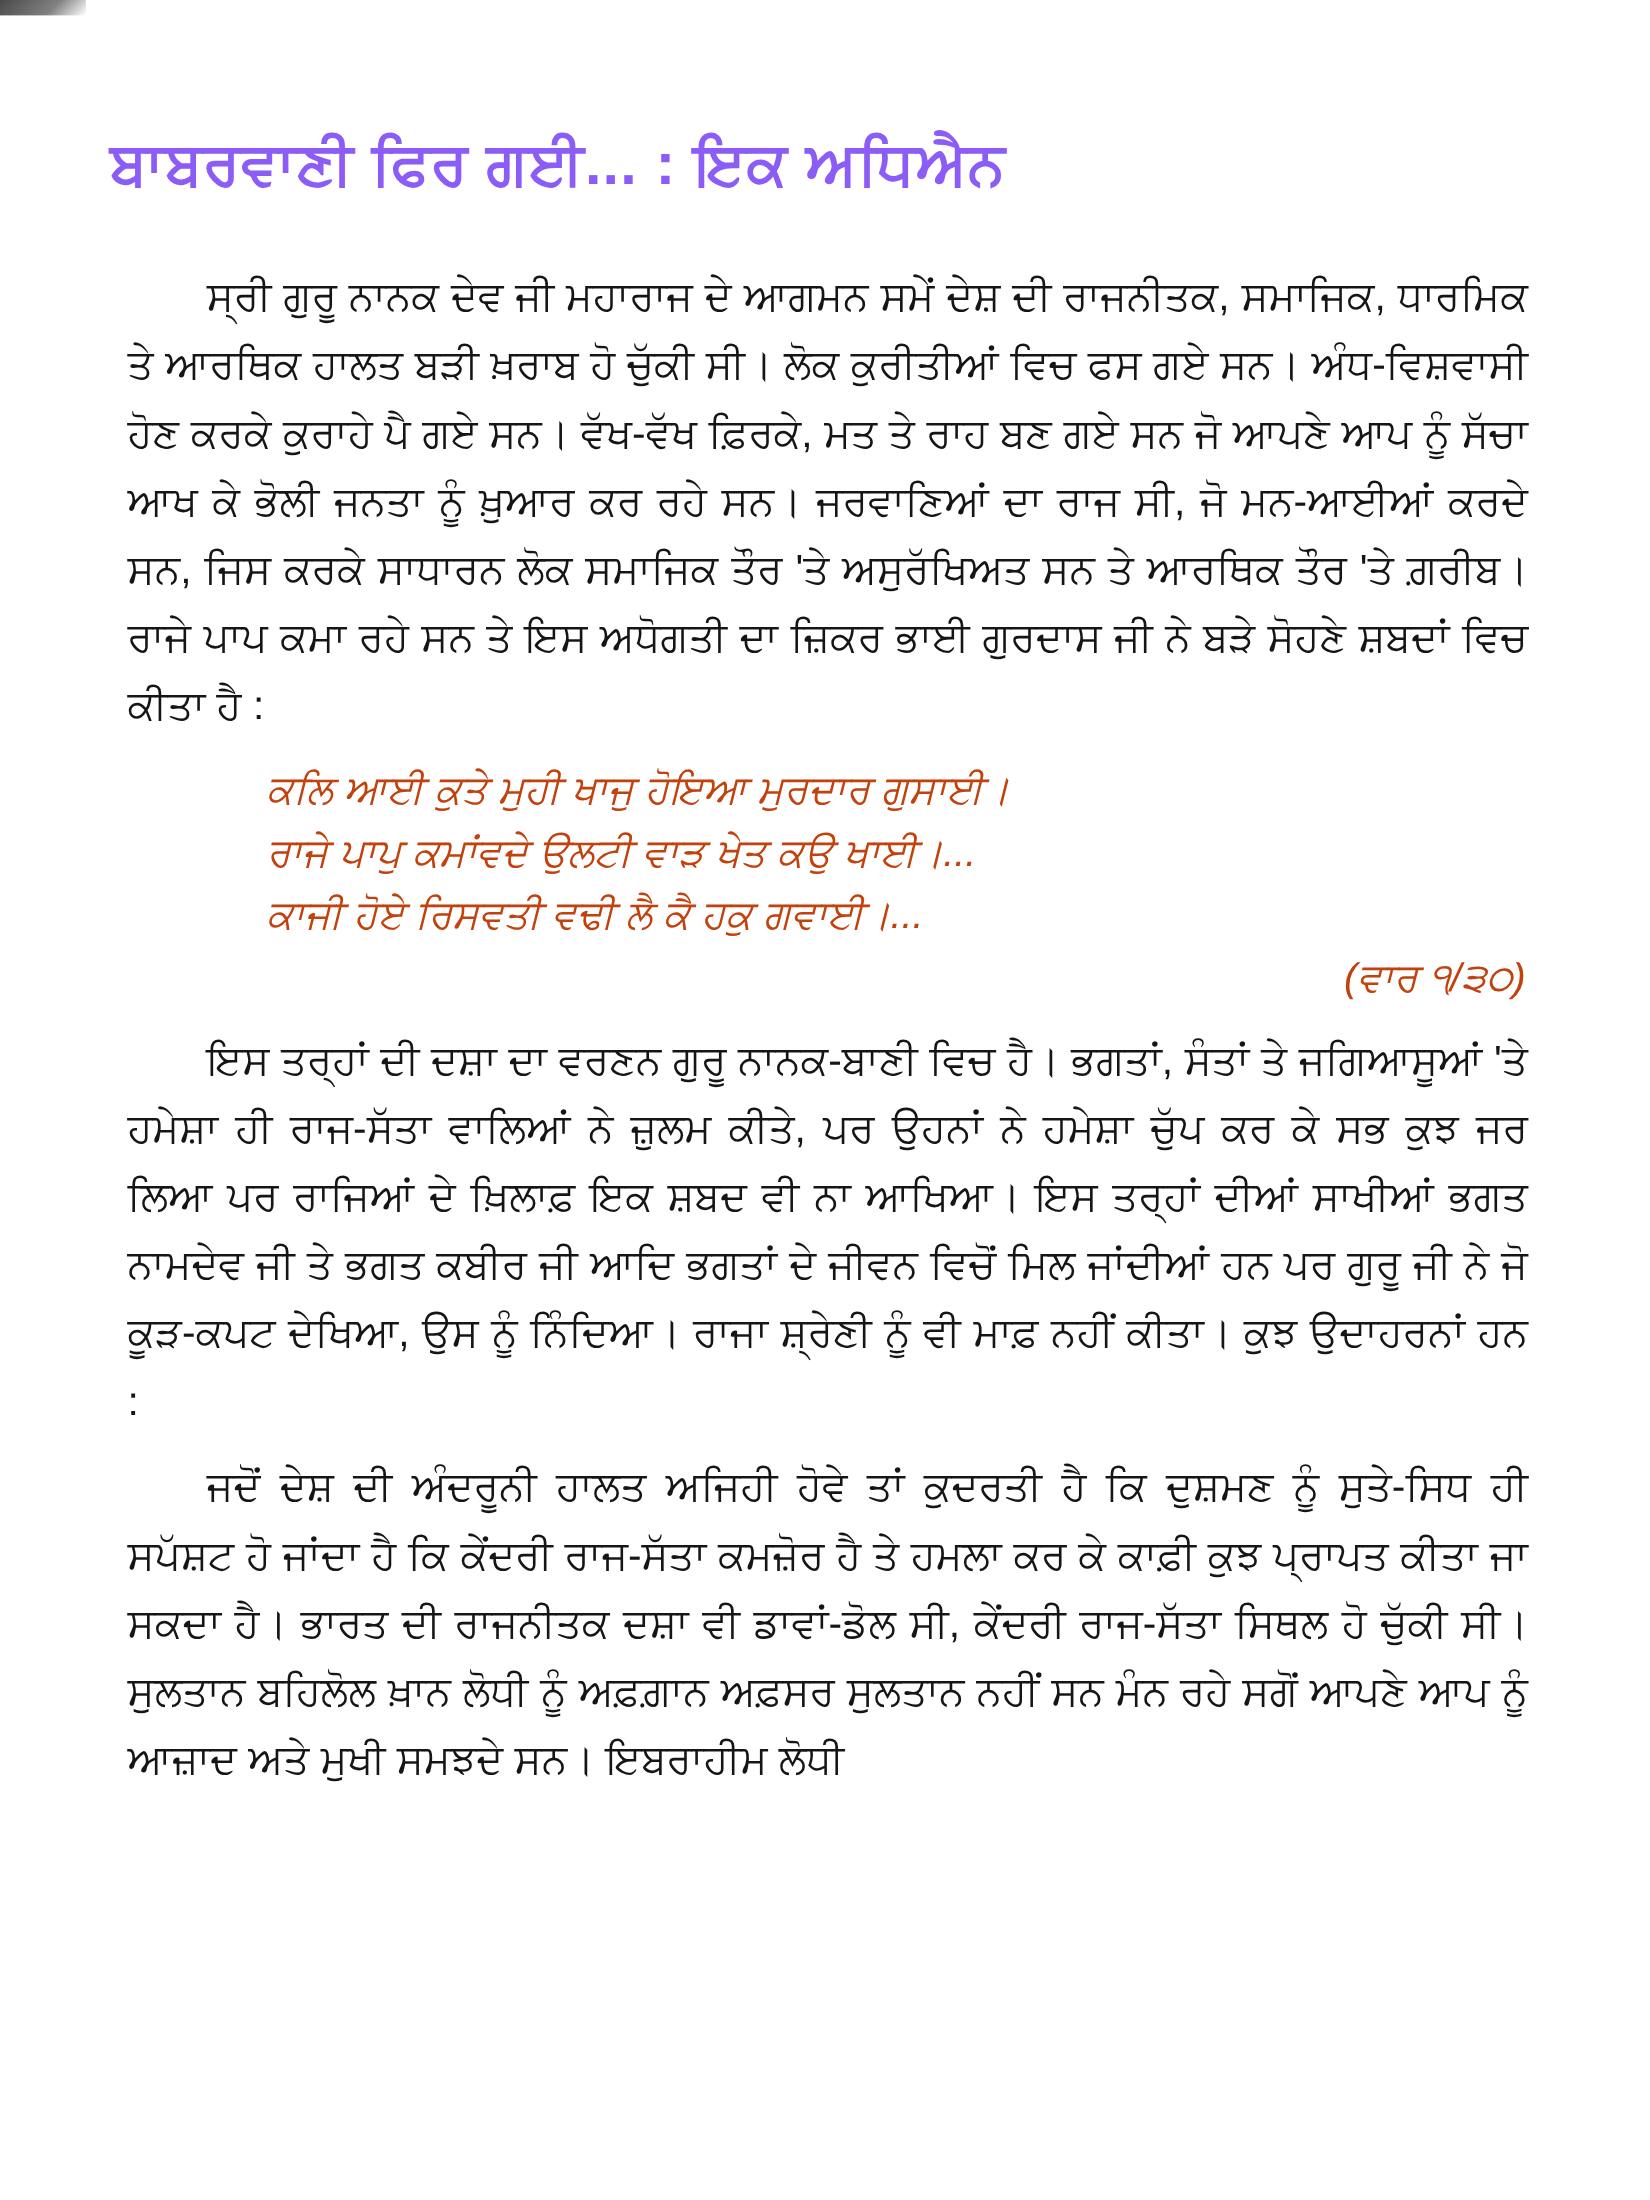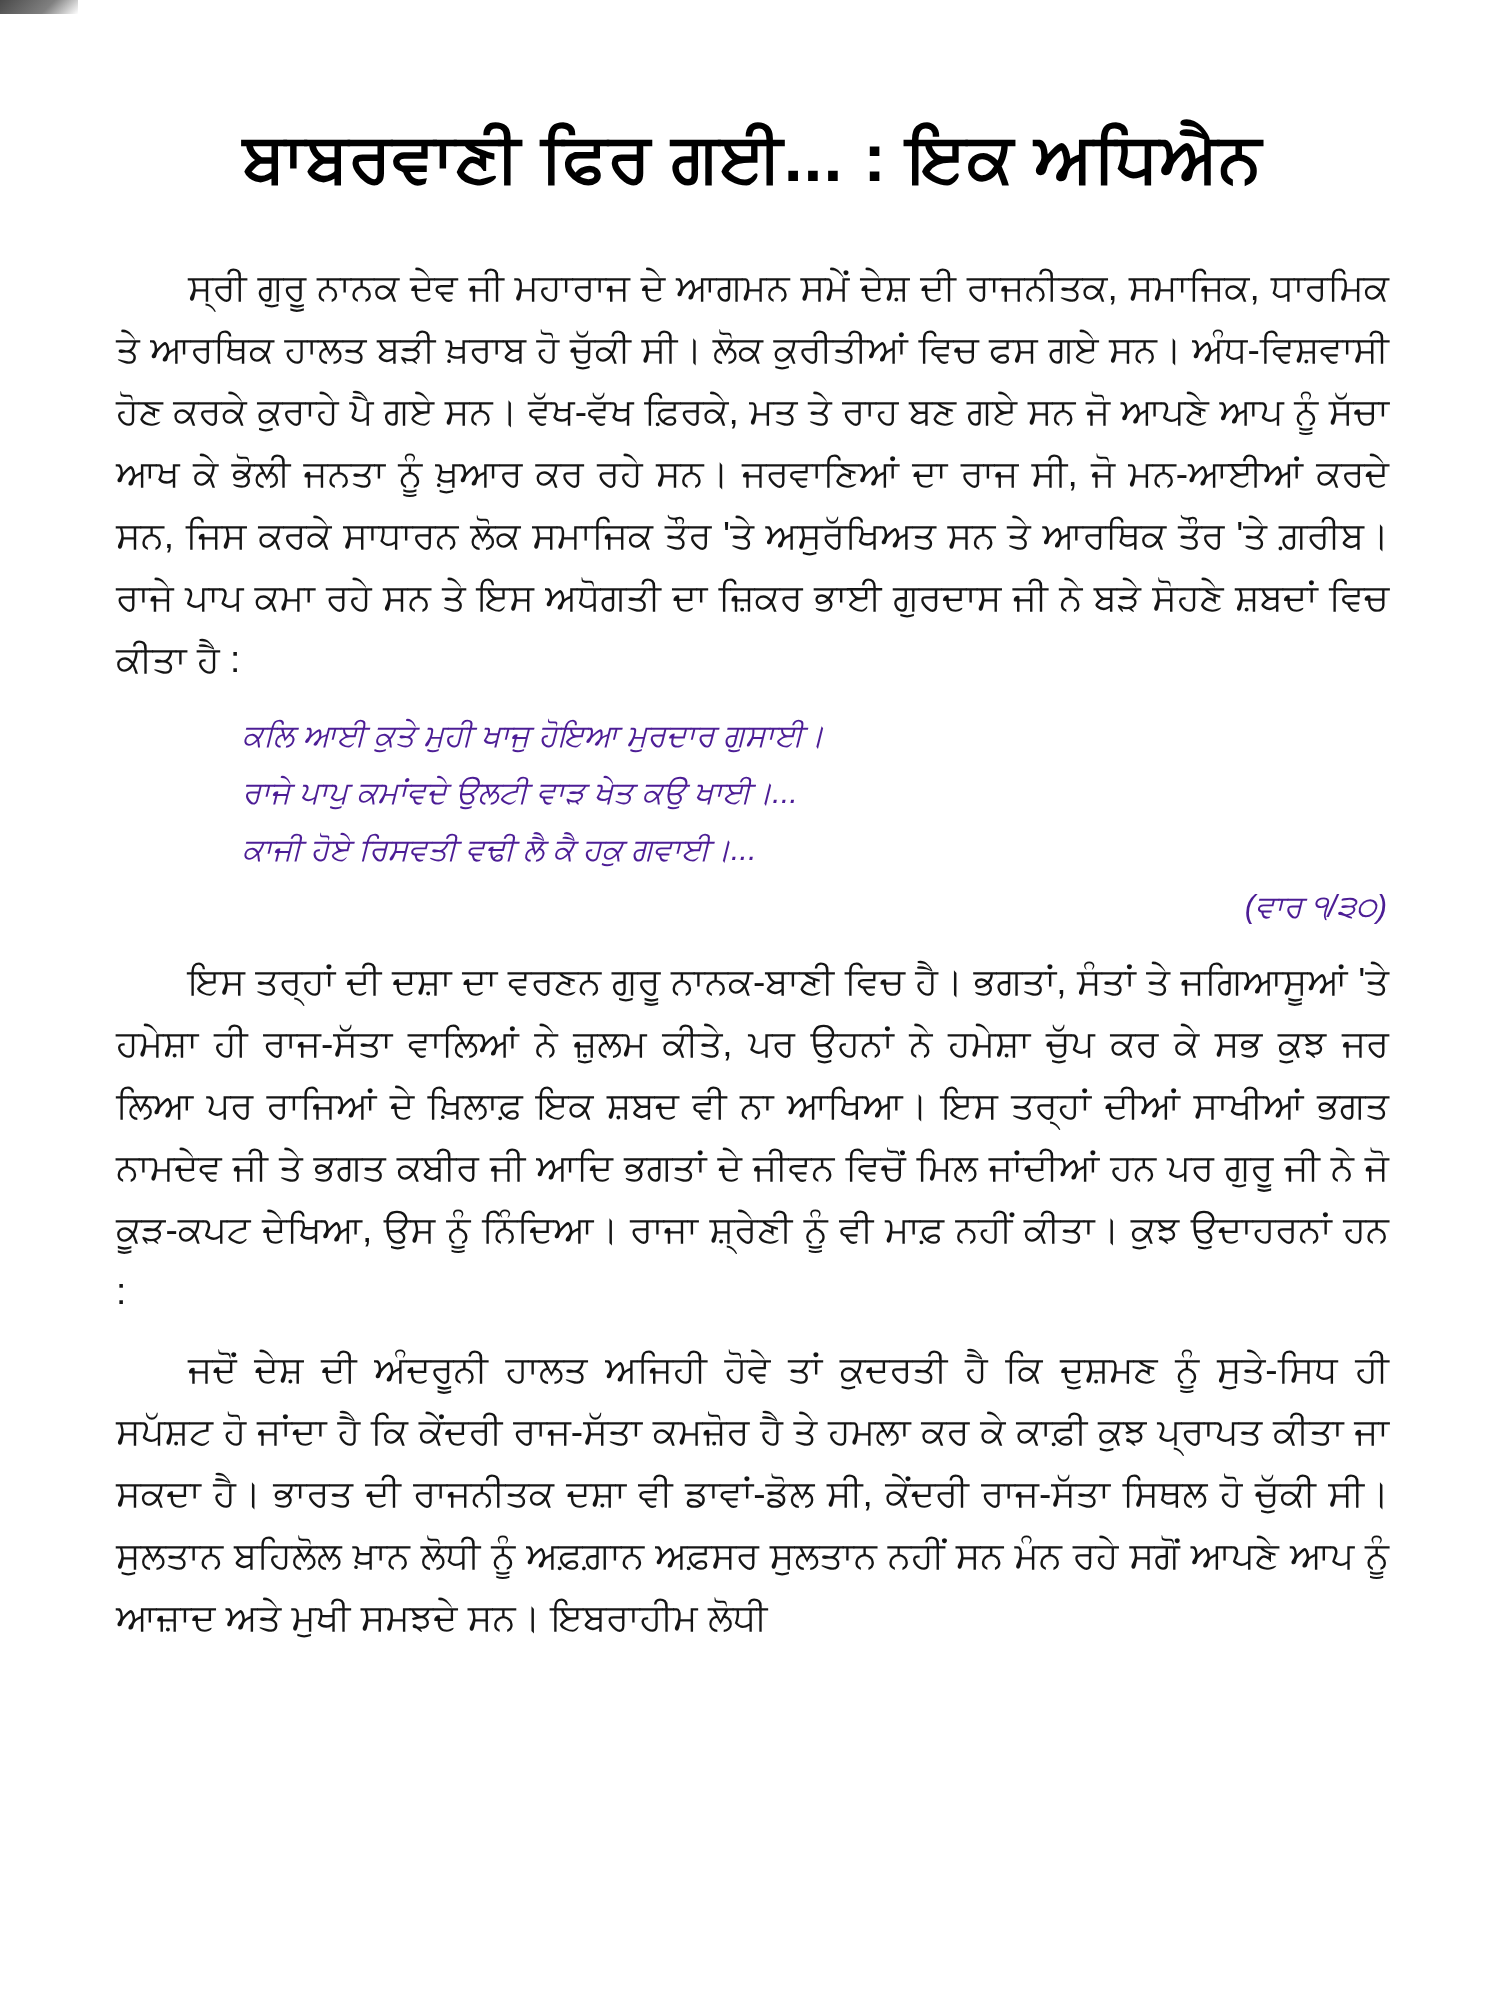--- a/index.html
+++ b/index.html
@@ -22,41 +22,40 @@
   .scan-artifact-topleft {
     position: absolute;
     top: 0;
     left: 0;
     width: 78px;
     height: 14px;
     background: linear-gradient(135deg, #2a2a2a 0%, #6a6a6a 60%, rgba(255,255,255,0) 100%);
     opacity: 0.85;
   }
   .title {
-    text-align: center;
-    font-size: 68px;
+    font-size: 54px;
     font-weight: 700;
     letter-spacing: 1px;
     margin: 0 0 58px 0;
-    color: #000000;
+    color: #8b5cf6;
   }
   .para {
     font-size: 37px;
     line-height: 62px;
     text-align: justify;
     text-indent: 72px;
     margin: 16px;
     color: #151515;
   }
   .verse {
     margin: 8px 0 8px 142px;
     font-style: italic;
-    font-size: 31px;
+    font-size: 36px;
     line-height: 57px;
-    color: #4c1d95;
+    color: #c2410c;
   }
   .verse-line {
     display: flex;
     align-items: baseline;
   }
   .verse-text {
     white-space: pre-wrap;
   }
   .citation {
     margin-left: auto;

